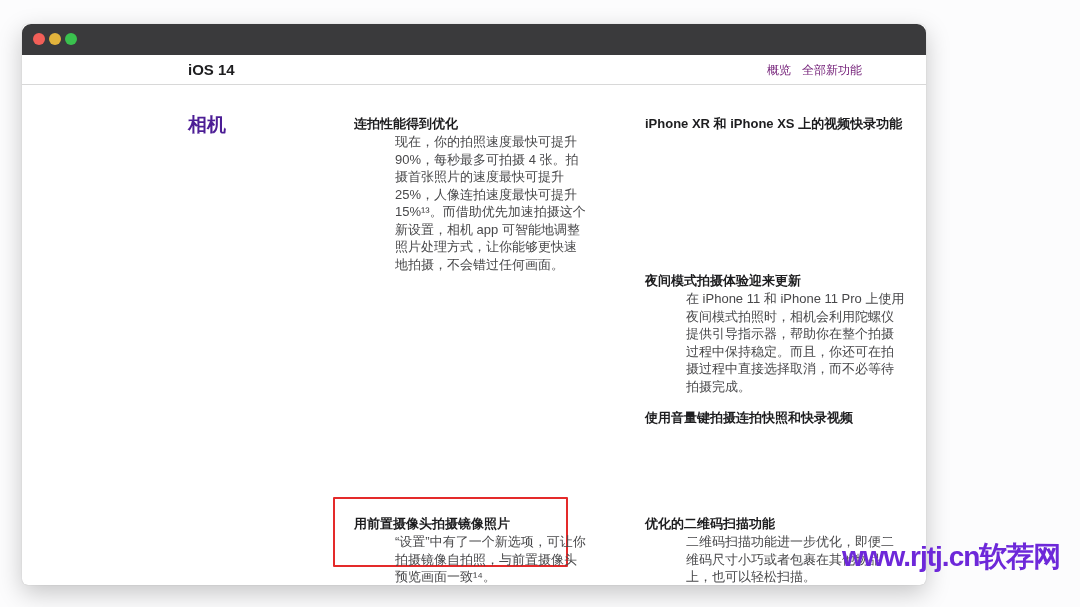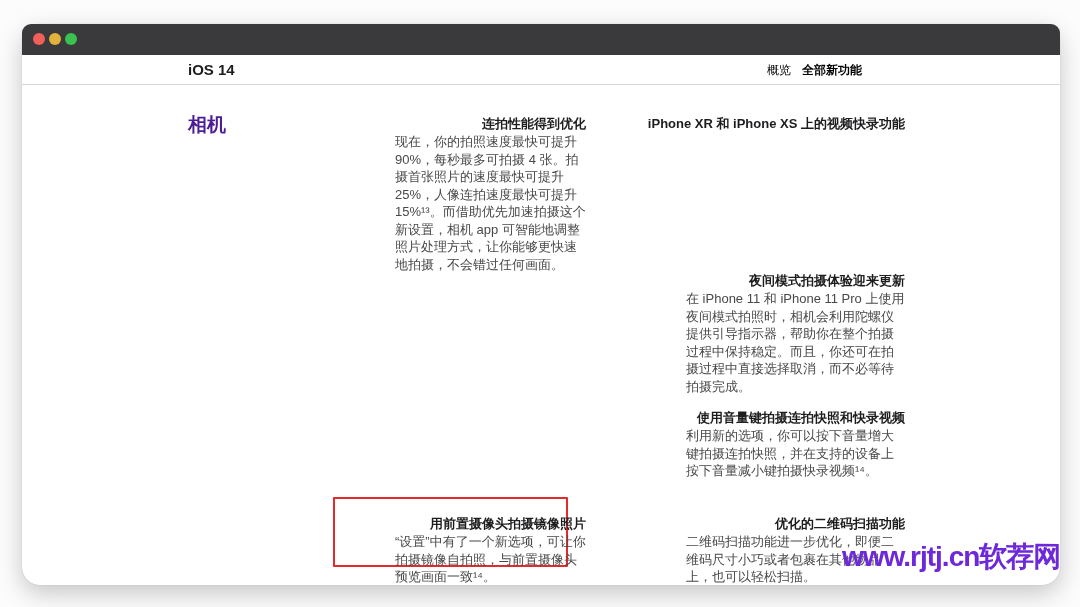--- a/index.html
+++ b/index.html
@@ -3,22 +3,22 @@
 <meta charset="utf-8">
 <style>
   * { margin:0; padding:0; box-sizing:border-box; }
   html,body { background:#ffffff; }
   body { font-family:"Liberation Sans", sans-serif; }
   .screen {
     position:relative; width:1080px; height:607px; overflow:hidden;
     background:#fcfcfd;
   }
   .window {
-    position:absolute; left:22px; top:24px; width:1038px; height:561px;
-    background:#ffffff; border-radius:18px;
+    position:absolute; left:22px; top:24px; width:904px; height:561px;
+    background:#ffffff; border-radius:6px;
     box-shadow:0 8px 24px rgba(0,0,0,.22), 0 0 1px rgba(0,0,0,.25);
   }
   .titlebar {
     position:absolute; left:0; top:0; width:100%; height:31px;
     background:#3a3a3c; border-radius:9px 9px 0 0;
   }
   .light { position:absolute; top:9px; width:12px; height:12px; border-radius:50%; }
   .light.red    { left:11px; background:#f express;}
   .light.red    { left:11px; background:#f25f58; }
   .light.yellow { left:27px; background:#e2b33c; }
@@ -26,32 +26,32 @@
   .navbar {
     position:absolute; left:0; top:31px; width:100%; height:30px;
     background:#ffffff; border-bottom:1px solid #d8d8d8;
   }
   .nav-title {
     position:absolute; left:166px; top:0; line-height:30px;
     font-size:15px; font-weight:700; color:#1d1d1f;
   }
   .nav-link {
     position:absolute; top:0; line-height:30px; font-size:12px;
-    color:#000000; cursor:pointer; white-space:nowrap;
+    color:#701a75; cursor:pointer; white-space:nowrap;
   }
   .nav-link.l0 { left:745px; }
-  .nav-link.l1 { left:780px;font-weight:bold; }
+  .nav-link.l1 { left:780px; }
   .content { position:absolute; left:0; top:61px; width:100%; height:500px; }
   .section-heading {
     position:absolute; left:166px; top:27px;
     font-size:19px; font-weight:700; color:#4c1d95;
   }
   .feature { position:absolute; }
   .feature .f-title {
-    font-size:13px; font-weight:700; color:#1d1d1f; line-height:18px;text-align:right;
+    font-size:13px; font-weight:700; color:#1d1d1f; line-height:18px;
   }
   .feature .f-body {
     font-size:13px; font-weight:400; color:#48484a; line-height:17.5px;margin-left:41px;
   }
   
   .c1 { left:332px; width:232px; }
   .c2 { left:623px; width:260px; }
   .r1 { top:30px; }
   .r2 { top:187px; }
   .r3 { top:324px; }
@@ -101,21 +101,20 @@
 
 
       <div class="feature c2 r2">
         <div class="f-title">夜间模式拍摄体验迎来更新</div>
         <div class="f-body">在 iPhone 11 和 iPhone 11 Pro 上使用夜间模式拍照时，相机会利用陀螺仪提供引导指示器，帮助你在整个拍摄过程中保持稳定。而且，你还可在拍摄过程中直接选择取消，而不必等待拍摄完成。</div>
       </div>
 
 
       <div class="feature c2 r3">
         <div class="f-title">使用音量键拍摄连拍快照和快录视频</div>
-        <div class="f-body">利用新的选项，你可以按下音量增大键拍摄连拍快照，并在支持的设备上按下音量减小键拍摄快录视频¹⁴。</div>
       </div>
 
       <div class="highlight-box"></div>
 
       <div class="feature c2 r4">
         <div class="f-title">优化的二维码扫描功能</div>
         <div class="f-body">二维码扫描功能进一步优化，即便二维码尺寸小巧或者包裹在其他物品上，也可以轻松扫描。</div>
       </div>
 
       <div class="feature c1 r4">

